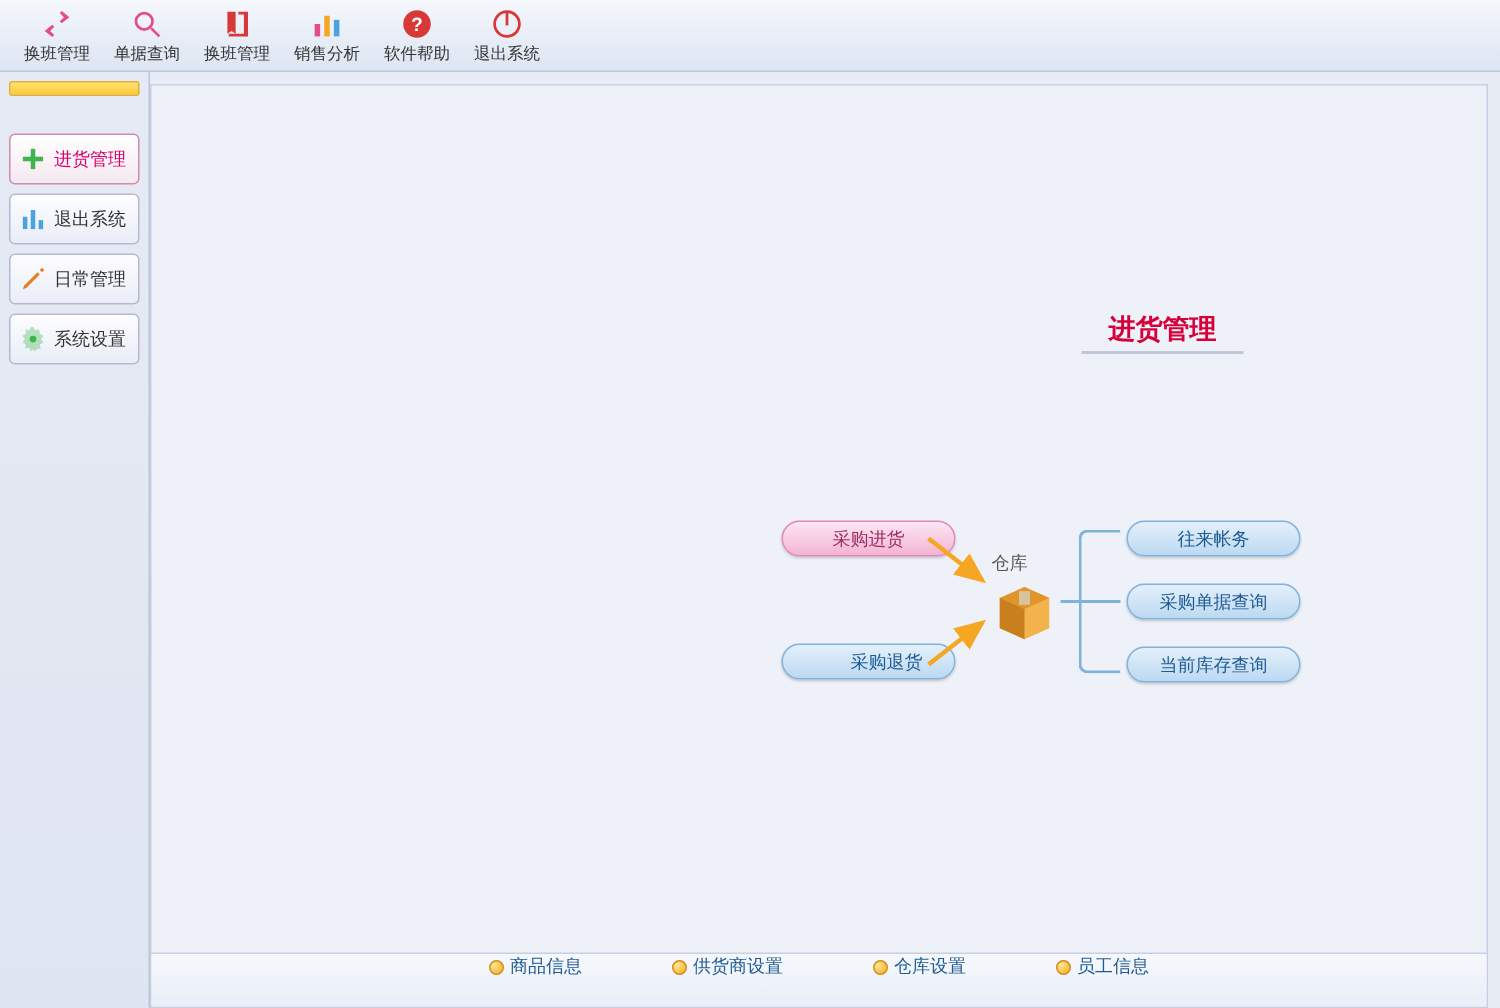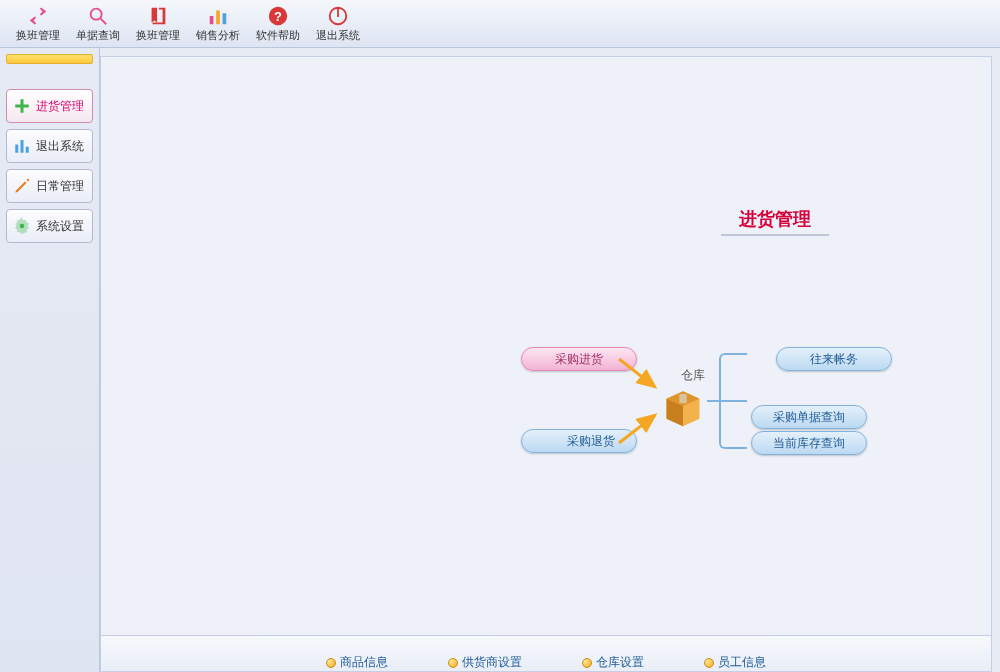--- a/index.html
+++ b/index.html
@@ -93,28 +93,28 @@
   display: flex; align-items: center; justify-content: center;
   font-size: 12px;
   cursor: pointer;
   box-shadow: 0 1px 2px rgba(0,0,0,.2);
 }
 .bubble-pink { background: linear-gradient(to bottom,#fde6f1,#f3b4d4); border:1px solid #e488b9; color:#9c2d62; }
 .bubble-blue { background: linear-gradient(to bottom,#e4f0fb,#bcd9f1); border:1px solid #7fb3de; color:#1d5a94; }
 
 #b1 { left:420px; top:290px; }
 #b2 { left:420px; top:372px;padding-left:24px; }
-#b3 { left:650px; top:290px;margin-left:25px; }
-#b4 { left:650px; top:348px; }
+#b3 { left:650px; top:290px; }
+#b4 { left:650px; top:332px; }
 #b5 { left:650px; top:374px; }
 
 .warehouse {
   position: absolute;
   left: 560px; top: 310px;
-  text-align: right;
+  text-align: left;
   font-size: 12px; color: #555;
 }
 .box-svg { width: 44px; height: 44px; }
 
 .bracket {
   position: absolute;
   left: 618px; top: 296px;
   width: 28px; height: 96px;
   border-left: 2px solid #7fb3de;
   border-top: 2px solid #7fb3de;
@@ -131,21 +131,21 @@
 
 .arrow { position:absolute; }
 
 
 .bottom-bar {
   position: absolute;
   left: 0; right: 0; bottom: 0;
   height: 36px;
   border-top: 1px solid #c5d0e6;
   background: linear-gradient(to bottom,#f6f8fc,#e9eef7);
-  display: flex; align-items: flex-end; justify-content: center;
+  display: flex; align-items: flex-start; justify-content: center;
   gap: 60px;
 }
 .bottom-link {
   font-size: 12px; color: #1d5a94; cursor: pointer;
   display: flex; align-items: center; gap: 4px;
 }
 .dot {
   width: 10px; height: 10px; border-radius: 50%;
   background: radial-gradient(circle at 30% 30%, #ffe89a, #f7a818);
   border: 1px solid #cf8c0d;

